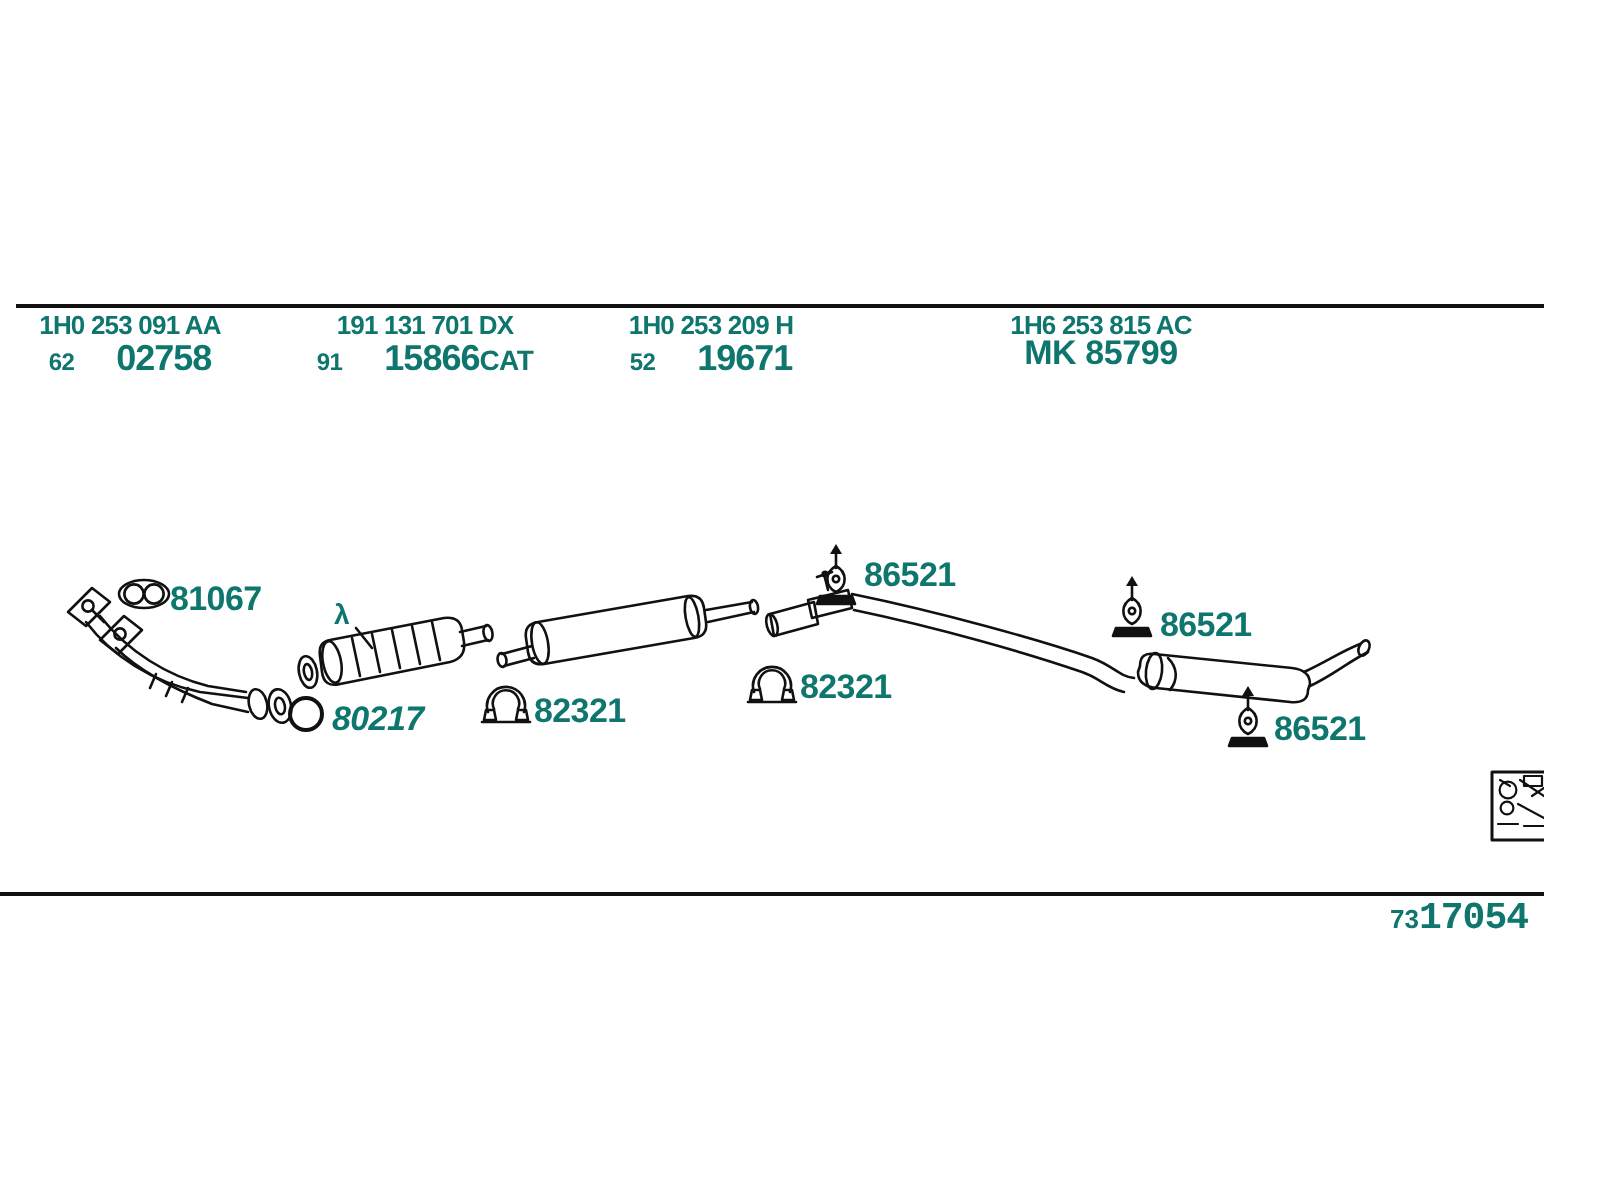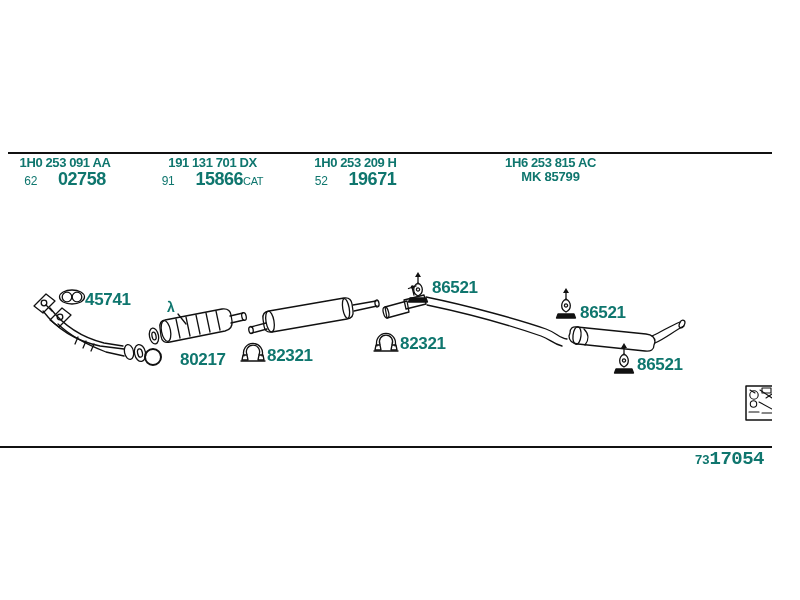--- a/index.html
+++ b/index.html
@@ -4,24 +4,24 @@
 <style>
   html,body{margin:0;padding:0;background:#fff;}
   .page{
     position:relative;width:772px;height:600px;background:#ffffff;
     font-family:"Liberation Sans", sans-serif;color:#0f766e;overflow:hidden;
   }
   .rule{position:absolute;background:#111;}
   .pn-group{position:absolute;text-align:center;}
   .pn{font-size:13px;font-weight:700;letter-spacing:-0.4px;line-height:14px;white-space:nowrap;}
   .code-row{display:flex;justify-content:center;align-items:baseline;line-height:19px;white-space:nowrap;}
-  .code-prefix{font-size:12px;font-weight:400;letter-spacing:-0.3px;}
+  .code-prefix{font-size:12px;font-weight:700;letter-spacing:-0.3px;}
   .code-main{font-size:18px;font-weight:700;letter-spacing:-0.5px;padding-left:21px;}
-  .code-suffix{font-size:11px;font-weight:400;letter-spacing:-0.3px;}
-  .code-extra{font-size:13px;font-weight:700;letter-spacing:-0.2px;line-height:14px;white-space:nowrap;}
+  .code-suffix{font-size:14px;font-weight:700;letter-spacing:-0.3px;}
+  .code-extra{font-size:17px;font-weight:700;letter-spacing:-0.2px;line-height:14px;white-space:nowrap;}
   .callout{position:absolute;font-size:17px;font-weight:700;letter-spacing:-0.3px;white-space:nowrap;}
   .lambda-sym{position:absolute;font-size:14px;font-weight:700;}
   svg.draw{position:absolute;left:0;top:0;}
   .legend{
     position:absolute;left:10px;top:429px;width:196px;height:18px;
     border:2px solid #111;box-sizing:border-box;display:flex;align-items:stretch;
   }
   .legend .cell{
     font-size:11px;font-weight:700;display:flex;align-items:center;justify-content:center;
     box-sizing:border-box;letter-spacing:-0.2px;
@@ -181,23 +181,23 @@
       <path d="M760,390 l12,8"></path>
       <path d="M759,402 l13,7"></path>
       <rect x="762" y="388" width="9" height="5"></rect>
       <path d="M749,412 h10"></path>
       <path d="M762,413 h11"></path>
       <path d="M750,390 l5,3"></path>
       <path d="M766,398 l6,-4"></path>
     </g>
   </svg>
 
-  <div class="callout" style="left:85px;top:290px;">45741</div>
+  <div class="callout" style="left:85px;top:290px;">81067</div>
   <div class="lambda-sym" style="left:167px;top:299px;">λ</div>
-  <div class="callout" style="left:180px;top:350px;">80217</div>
+  <div class="callout" style="left:166px;top:350px;font-style:italic;">80217</div>
   <div class="callout" style="left:267px;top:346px;">82321</div>
   <div class="callout" style="left:432px;top:278px;">86521</div>
   <div class="callout" style="left:400px;top:334px;">82321</div>
   <div class="callout" style="left:580px;top:303px;">86521</div>
   <div class="callout" style="left:637px;top:355px;">86521</div>
 
 
   <div class="docnum">
     <span class="p">73</span>
       <span class="c">17054</span>

